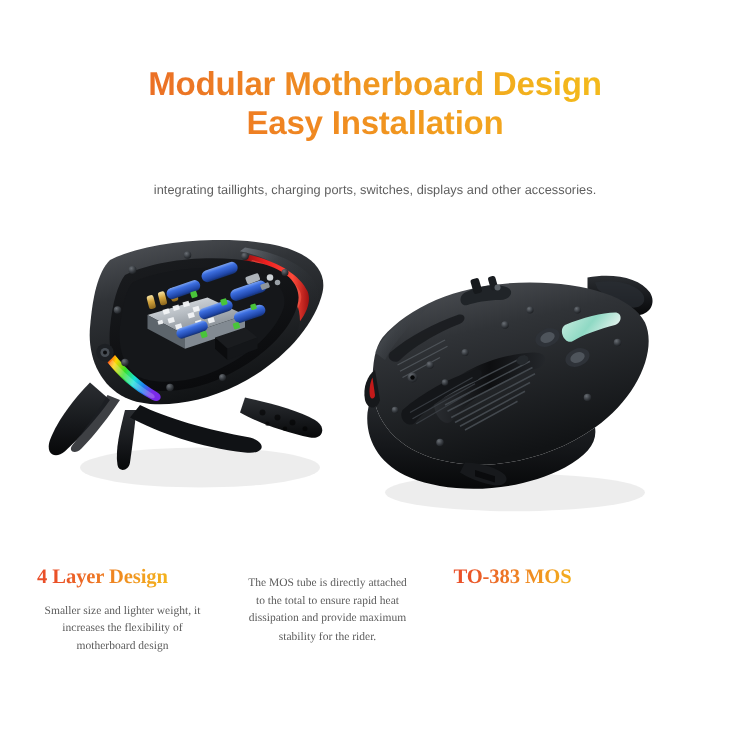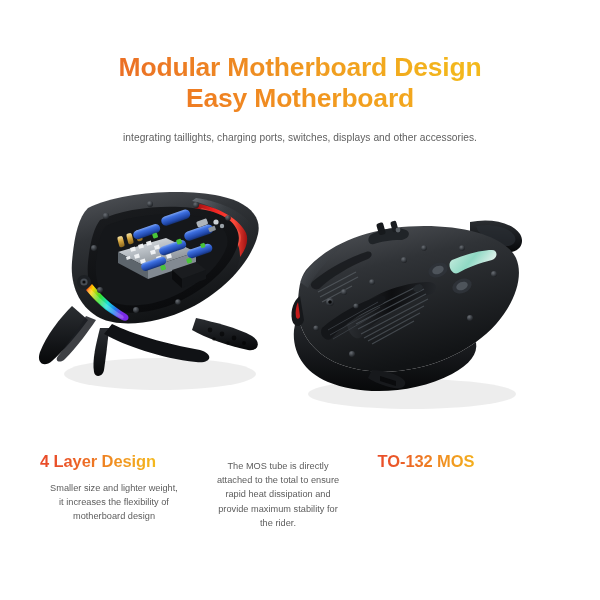--- a/index.html
+++ b/index.html
@@ -42,21 +42,21 @@
     color: transparent;
     -webkit-text-fill-color: transparent;
     white-space: nowrap;
   }
   .title-line.second {
     background-image: linear-gradient(95deg, #EB5A28 0%, #EE7A23 30%, #F2A11E 62%, #F5C31B 100%);
   }
 
   .subtitle {
     position: absolute;
-    top: 130px;
+    top: 145px;
     left: 0;
     width: 600px;
     text-align: center;
     font-size: 10.2px;
     color: #5e5e5e;
     letter-spacing: 0.05px;
     line-height: 15px;
   }
 
   
@@ -68,25 +68,26 @@
     height: 255px;
   }
   .product-stage svg {
     display: block;
   }
 
   
   .features {
     position: absolute;
     top: 450px;
-    left: 16px;
+    left: 0;
     width: 492px;
     display: flex;
     align-items: flex-start;
     justify-content: center;
+    font-family: Liberation Serif, serif;
   }
   .feature {
     width: 176px;
     text-align: center;
     padding: 0 2px;
     box-sizing: border-box;
   }
   .feature-title {
     font-size: 16.5px;
     font-weight: bold;
@@ -108,21 +109,21 @@
     margin-left: 32px;
   }
 </style>
 </head>
 <body>
 
 <div class="page">
 
   <div class="header">
     <span class="title-line">Modular Motherboard Design</span>
-    <span class="title-line second">Easy Motherboard</span>
+    <span class="title-line second">Easy Installation</span>
   </div>
 
   <div class="subtitle">integrating taillights, charging ports, switches, displays and other accessories.</div>
 
   <div class="product-stage">
     <svg width="600" height="255" viewBox="0 0 600 255" xmlns="http://www.w3.org/2000/svg">
       <defs>
         <linearGradient id="shellTop" x1="0" y1="0" x2="0.35" y2="1">
           <stop offset="0%" stop-color="#53565b"></stop>
           <stop offset="35%" stop-color="#303337"></stop>
@@ -407,18 +408,18 @@
     <div class="feature">
       <div class="feature-title">4 Layer Design</div>
       <div class="feature-body">Smaller size and lighter weight, it increases the flexibility of motherboard design</div>
     </div>
 
     <div class="feature">
       <div class="feature-body">The MOS tube is directly attached to the total to ensure rapid heat dissipation and provide maximum stability for the rider.</div>
     </div>
 
     <div class="feature">
-      <div class="feature-title">TO-132 MOS</div>
+      <div class="feature-title">TO-383 MOS</div>
     </div>
 
   </div>
 
 </div>
 
 </body></html>

